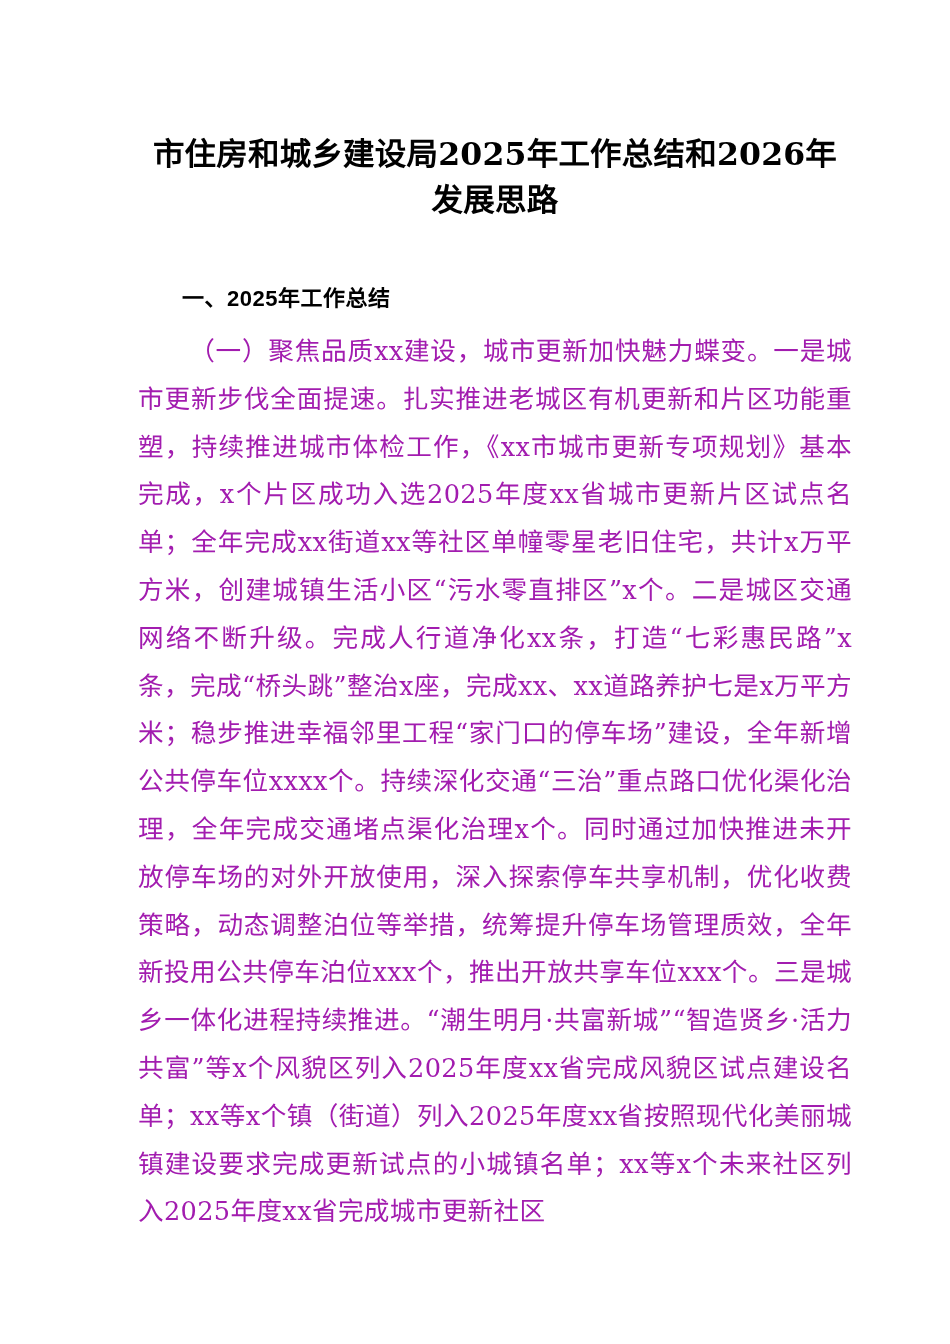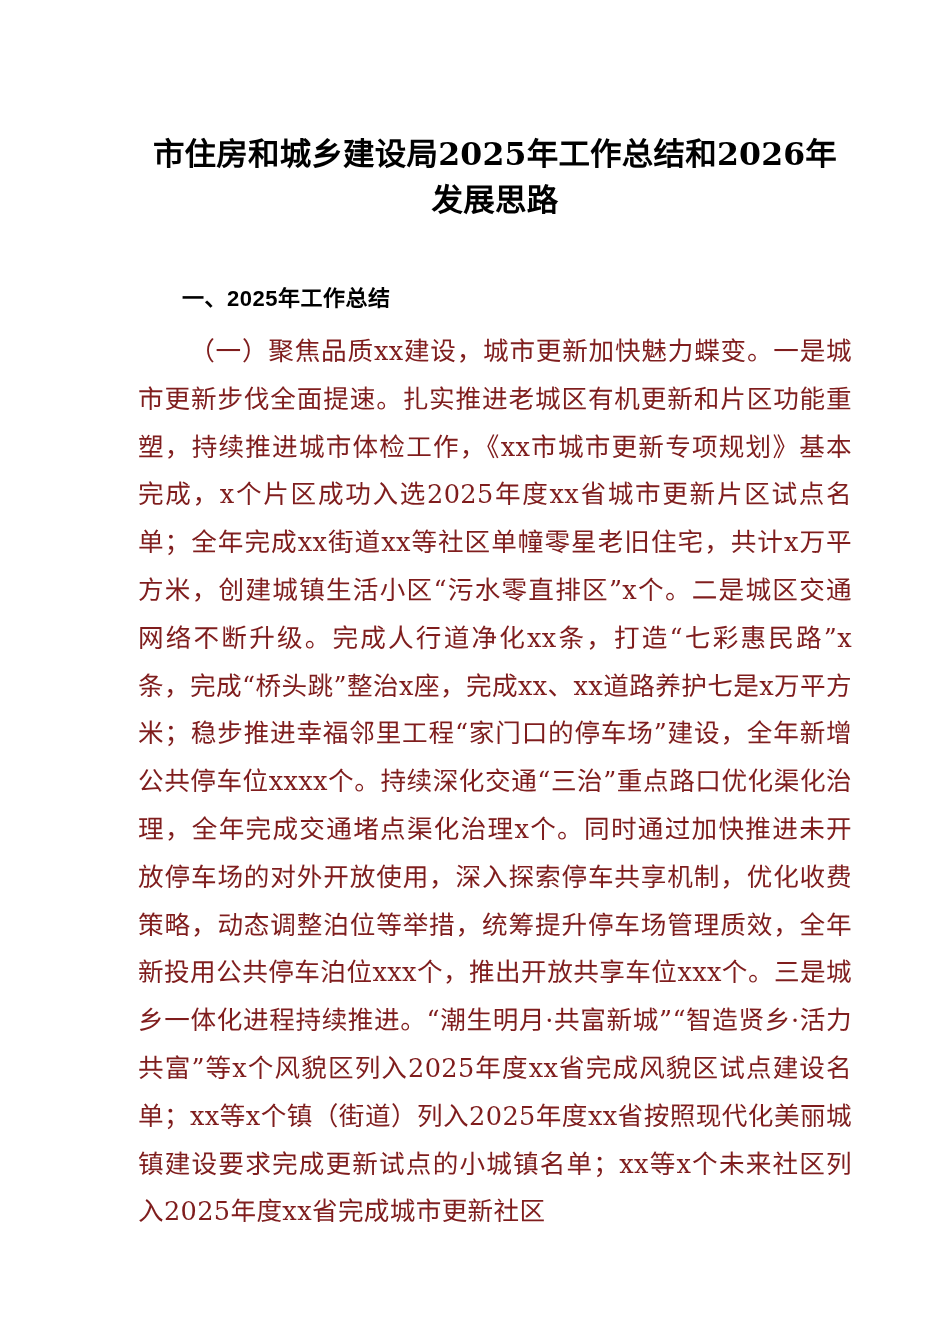--- a/index.html
+++ b/index.html
@@ -53,21 +53,21 @@
     padding-left: 44px;
     letter-spacing: 0.5px;
     font-weight: 700;
   }
 
   
   .body-para {
     font-family: "DejaVu Serif", "Liberation Serif", serif;
     font-size: 25.6px;
     line-height: 47.8px;
-    color: #7f1d1d;
+    color: #a21caf;
     margin: 0;
     padding-top: 14px;
     text-align: justify;
     text-justify: inter-character;
     text-indent: 2em;
     letter-spacing: 0.35px;
     word-break: break-all;
     hyphens: none;
   }
 

